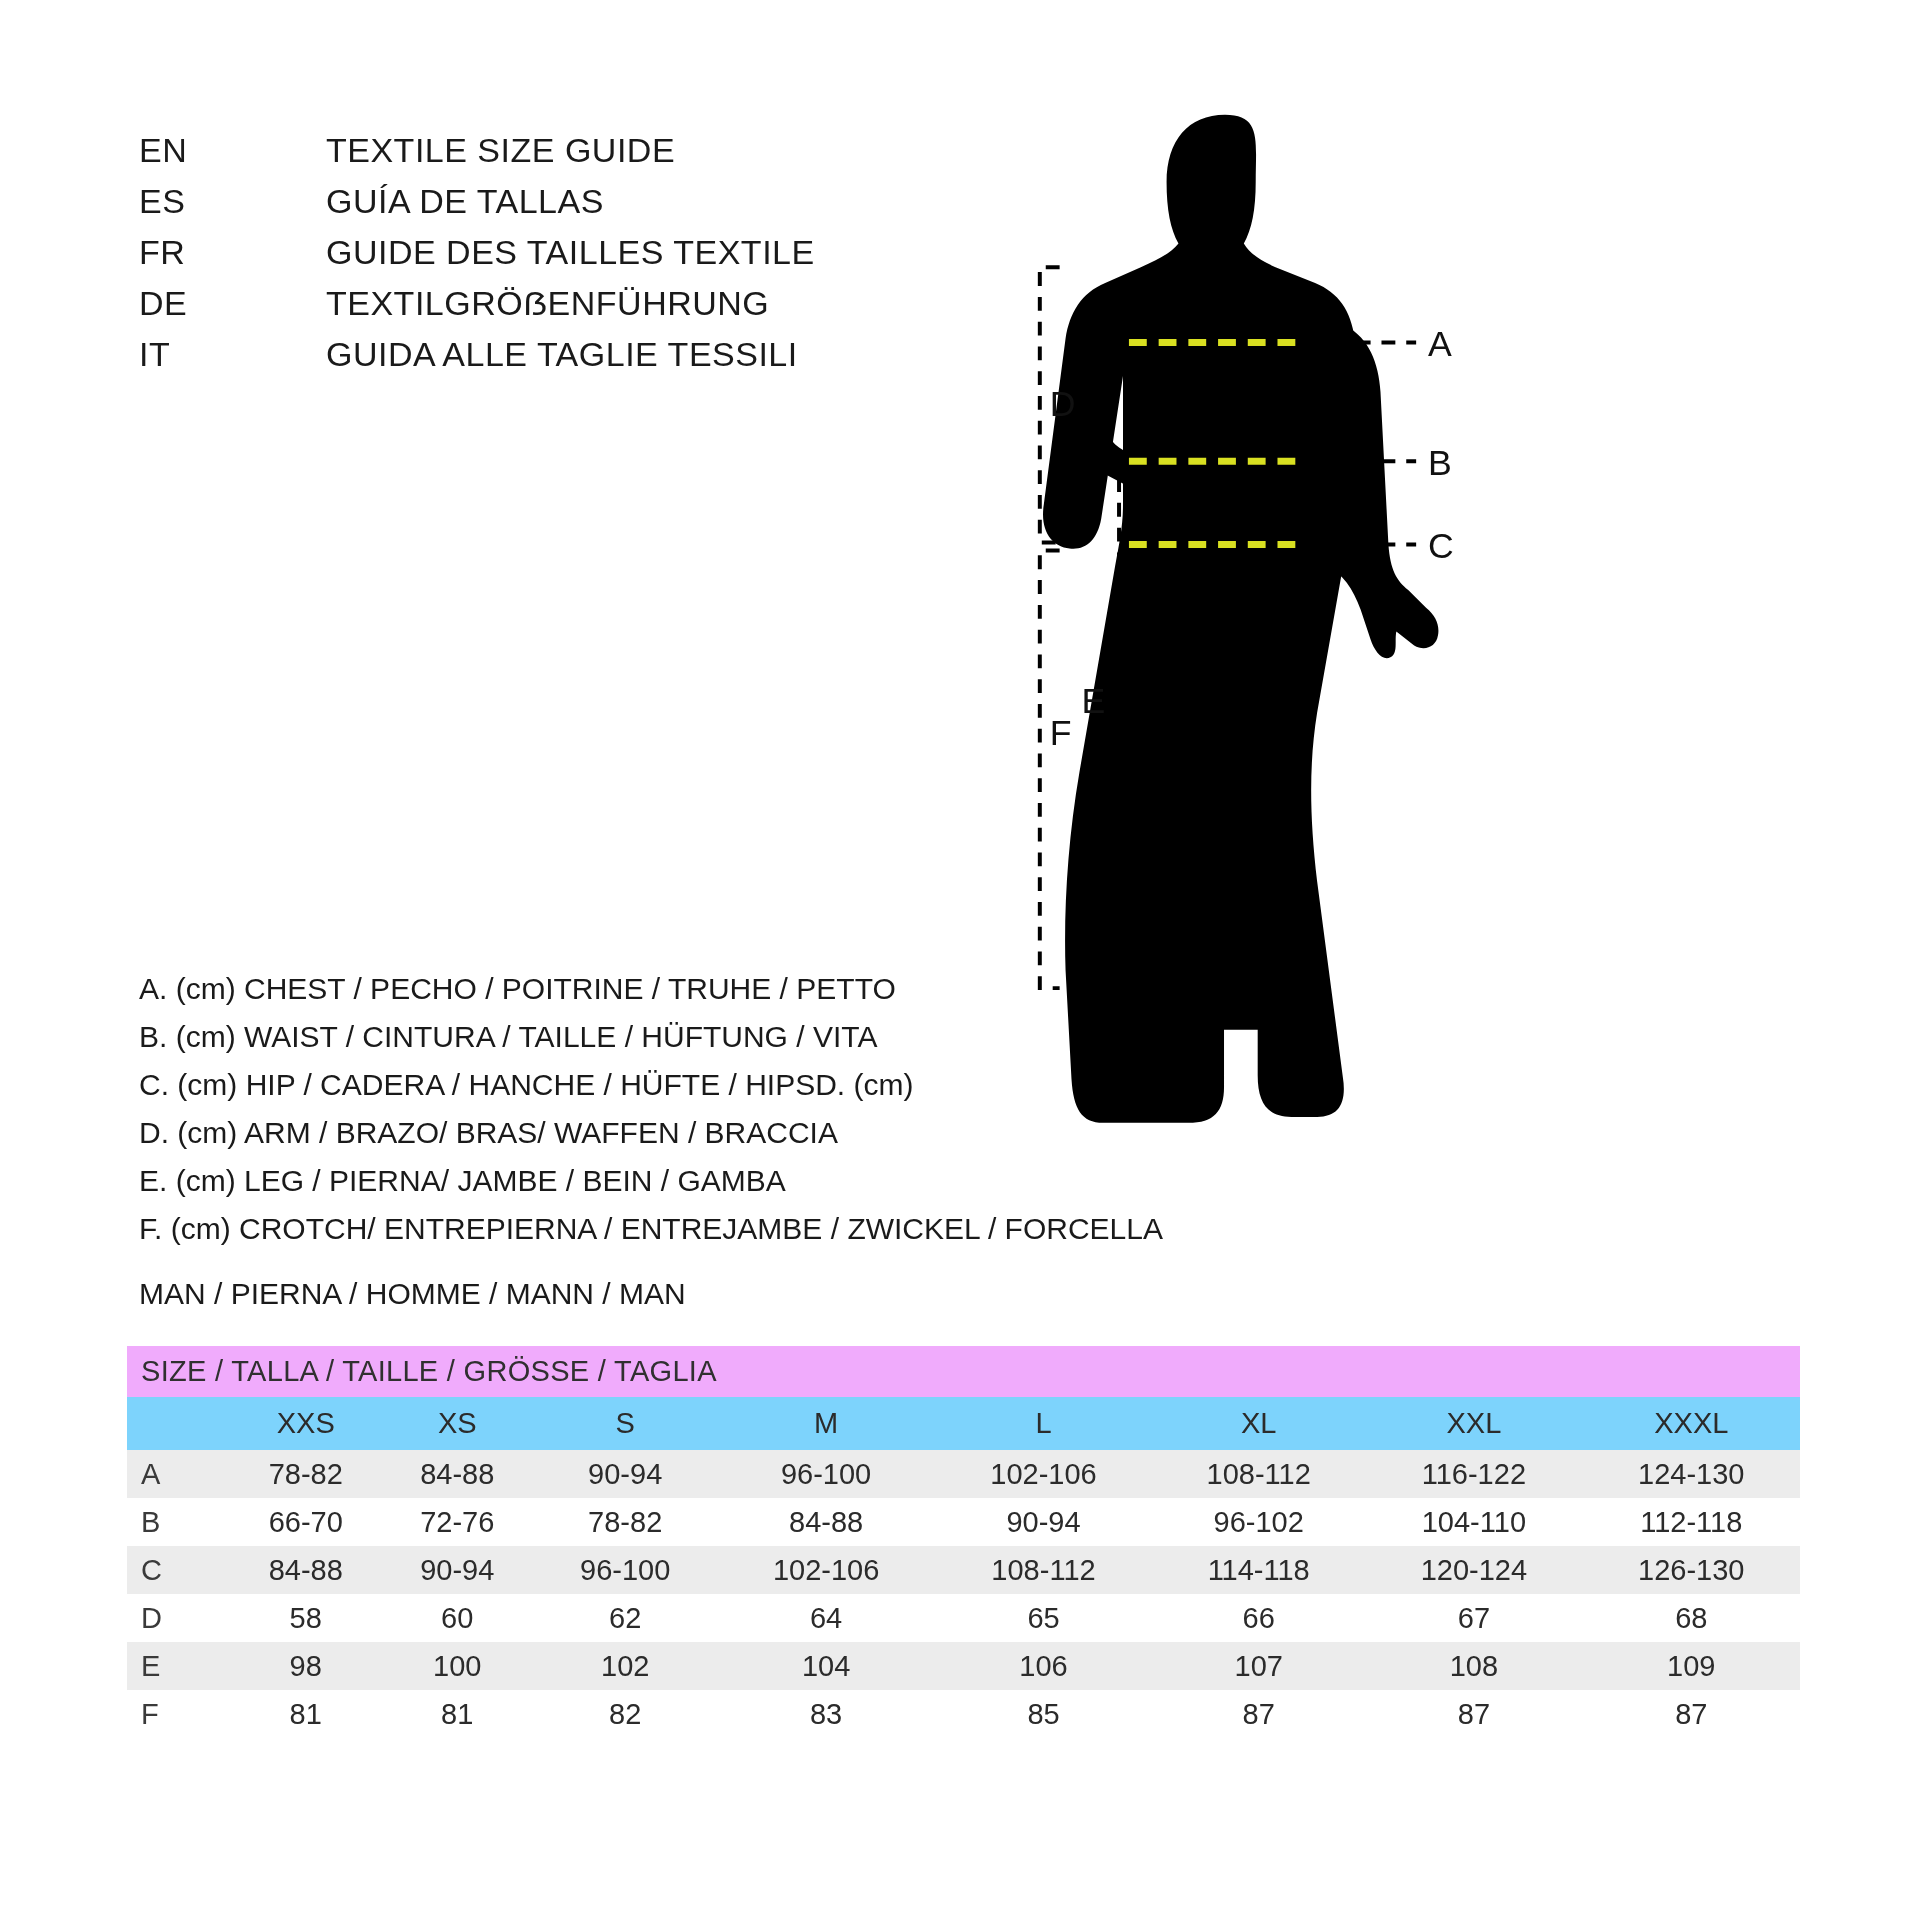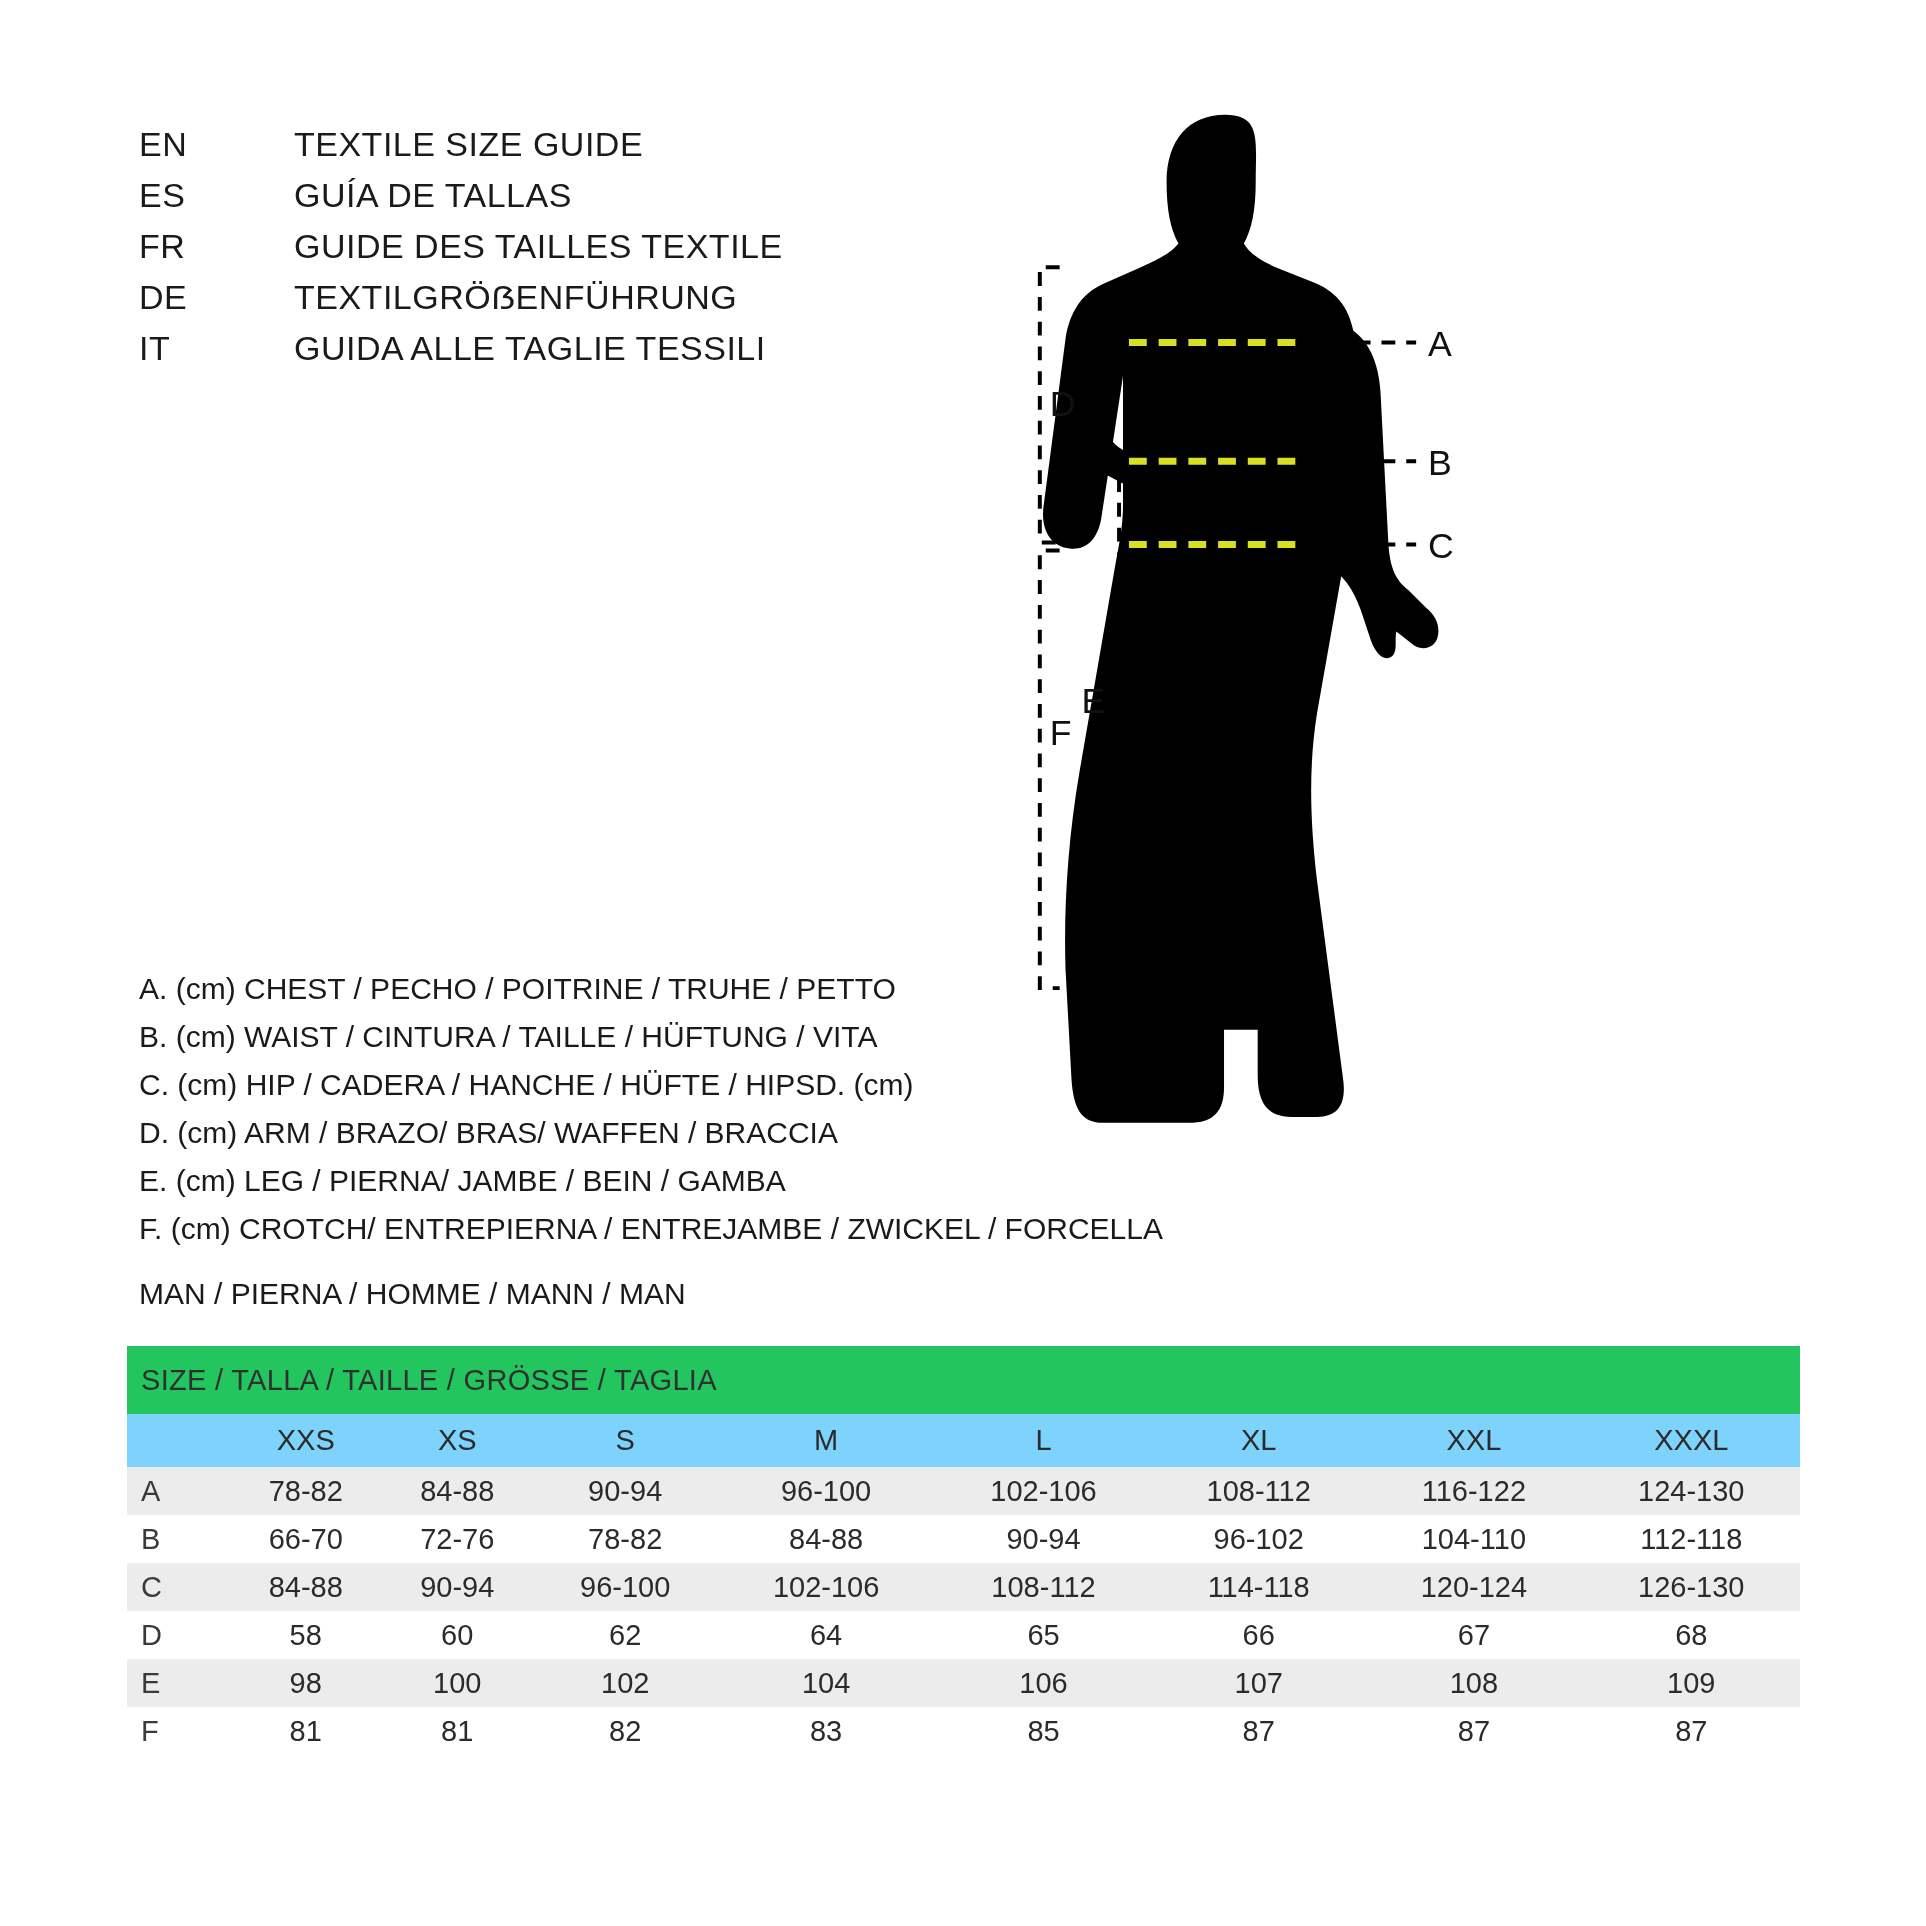--- a/index.html
+++ b/index.html
@@ -18,24 +18,25 @@
 
   
   #lang-block {
     position: absolute;
     left: 139px;
     top: 119px;
     width: 752px;
   }
   .lang-row {
     display: flex;
-    align-items: center;
+    align-items: flex-end;
     height: 51px;
     font-size: 34px;
     letter-spacing: 0.5px;
+    gap: 32px;
   }
   .lang-code {
     width: 111px;
     flex: 0 0 111px;
   }
   .lang-text {
     flex: 1 1 auto;
     margin-left: 44px;
   }
 
@@ -80,22 +81,22 @@
     font-size: 29px;
     color: #2b2b2b;
   }
   #size-table th, #size-table td {
     padding: 0;
     height: 48px;
     text-align: center;
     font-weight: normal;
   }
   #size-table .hdr-row {
-    background: #22c55e;
-    height: 68px;
+    background: #f0abfc;
+    height: 51px;
   }
   #size-table .hdr-row th {
     text-align: left;
     padding-left: 14px;
     font-size: 29px;
     color: #303030;
     letter-spacing: 0.3px;
   }
   #size-table .col-label {
     width: 89px;

